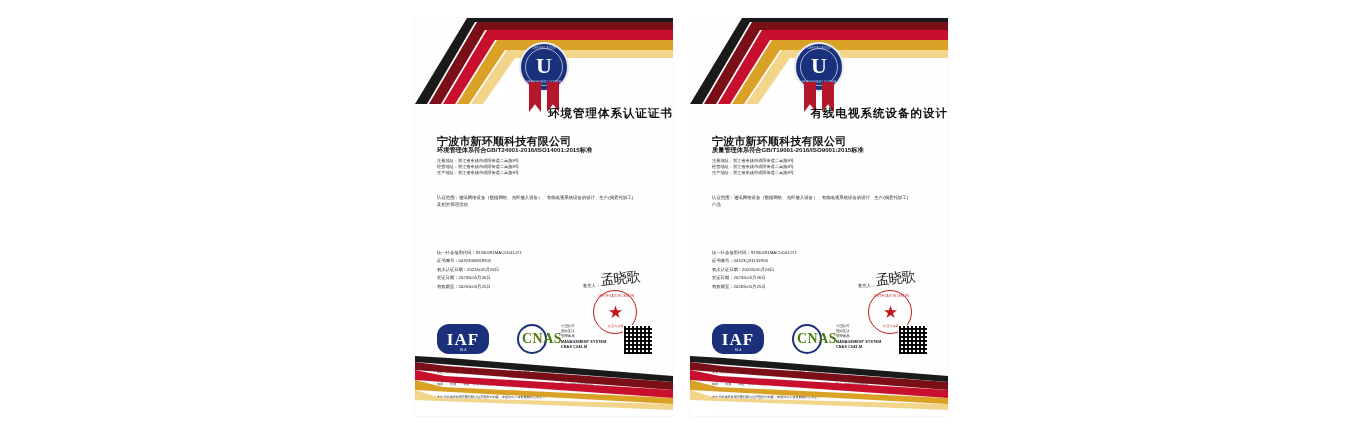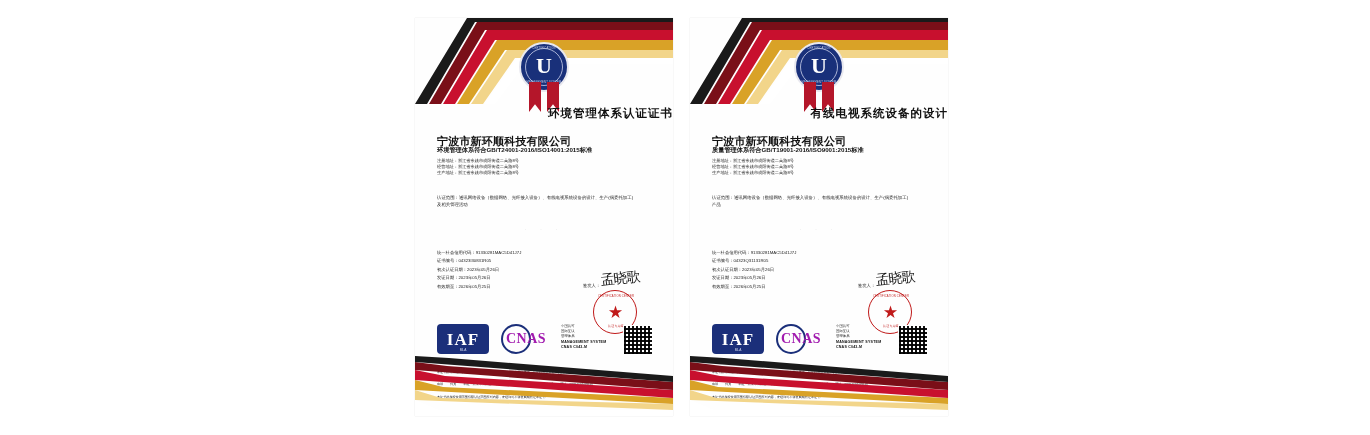--- a/index.html
+++ b/index.html
@@ -195,40 +195,40 @@
     letter-spacing: .2px;
   }
   .stamp .arc-top { top: 4px; }
   .stamp .arc-bot { bottom: 5px; font-size: 3px; }
 
   
   .accred { position: absolute; top: 304px; left: 22px; width: 216px; height: 44px; }
   .iaf {
     position: absolute; top: 2px; left: 0;
     width: 52px; height: 30px;
-    border-radius: 4px;
+    border-radius: 12px;
     background: #1b2f7a;
     color: #ffffff;
   }
   .iaf .txt {
     position: absolute; top: 6px; left: 0; width: 52px;
     text-align: center;
     font-family: "Liberation Serif", serif;
     font-weight: bold;
     font-size: 17px;
     letter-spacing: 1px;
   }
   .iaf .mla {
     position: absolute; bottom: 2px; left: 0; width: 52px;
     text-align: center; font-size: 3.2px; color: #d6dcf2;
   }
   .cnas {
-    position: absolute; top: 2px; left: 58px;
+    position: absolute; top: 2px; left: 74px;
     width: 62px; height: 30px;
-    color: #a21caf;
+    color: #4d7c0f;
   }
   .cnas .ring {
     position: absolute; top: 0; left: 6px;
     width: 30px; height: 30px;
     border: 2.4px solid #1b2f7a;
     border-radius: 50%;
     box-sizing: border-box;
   }
   .cnas .word {
     position: absolute; top: 7px; left: 0; width: 62px;

